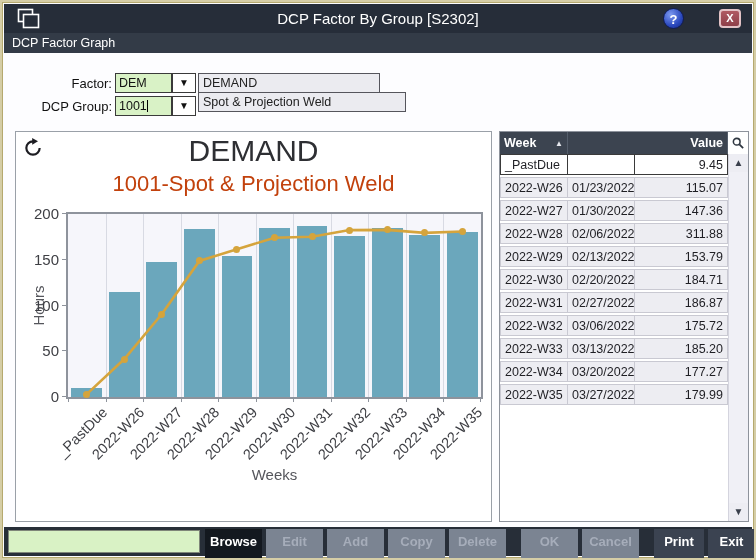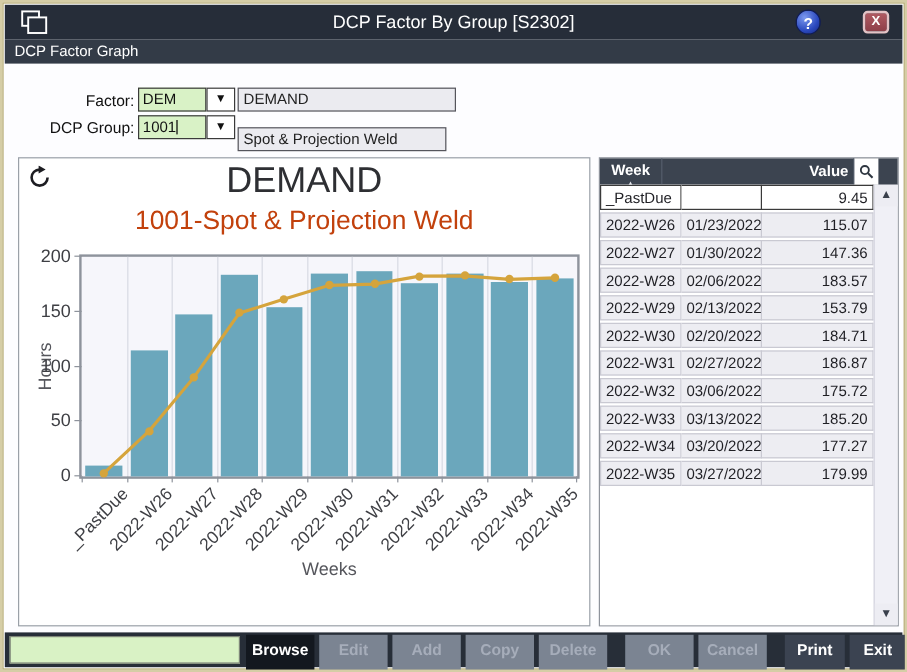--- a/index.html
+++ b/index.html
@@ -58,21 +58,21 @@
     font-size: 15px; color: #55565c; transform: rotate(-90deg); }
   .x-title { position: absolute; left: 0; right: 0; top: 252px; text-align: center;
     font-size: 15px; color: #55565c; }
 
   
   .table-panel { position: absolute; left: 497px; top: 129px; width: 250px; height: 391px;
     background: #fff; border: 1px solid #8e939c; }
   .thead { display: flex; height: 22px; background: #3c4450; color: #fff;
     font-size: 12.5px; font-weight: 700; }
   .th { padding: 3px 4px; border-right: 1px solid #555e6b; display: flex; align-items: center; }
-  .th-week { width: 52px; justify-content: space-between; flex-direction: column; }
+  .th-week { width: 68px; justify-content: space-between; }
   .th-date { width: 67px; margin-top: 38px; }
   .th-value { width: 93px; justify-content: flex-end; }
   .th-search { width: 20px; background: #fff; border-right: none; justify-content: center; }
   .sort-ico { font-size: 8px; color: #e6e8ee; }
   .tbody { position: absolute; left: 0; top: 22px; right: 20px; bottom: 0; background: #fff; }
   .trow { display: flex; height: 21px; margin-bottom: 2px; }
   .td { background: #ededf2; border: 1px solid #c9c9d2; border-left: none; font-size: 12.5px;
     color: #1f1f24; padding: 2px 4px; line-height: 16px; }
   .td:first-child { border-left: 1px solid #c9c9d2; }
   .td-week { width: 68px; }
@@ -117,21 +117,21 @@
   <div class="subbar">DCP Factor Graph</div>
 
   <div class="form-label" style="top:74px;">Factor:</div>
   <div class="fld green" style="left:113px; top:71px; width:57px;">DEM</div>
   <div class="fld ddbtn" style="left:170px; top:71px;">▼</div>
   <div class="fld ro" style="left:196px; top:71px; width:182px;">DEMAND</div>
 
   <div class="form-label" style="top:97px;">DCP Group:</div>
   <div class="fld green" style="left:113px; top:94px; width:57px;"><span>1001</span><span class="caret"></span></div>
   <div class="fld ddbtn" style="left:170px; top:94px;">▼</div>
-  <div class="fld ro" style="left:196px; top:104px; width:174px;">Spot &amp; Projection Weld</div>
+  <div class="fld ro" style="left:196px; top:90px; width:208px;">Spot &amp; Projection Weld</div>
 
   <div class="chart-panel">
     <span class="refresh-btn">
       <svg width="20" height="20" viewBox="0 0 24 24">
         <path d="M 20 12 A 8 8 0 1 1 12 4" fill="none" stroke="#1d1d22" stroke-width="2.6"></path>
         <path d="M 11 0 L 18 4 L 11 8 Z" fill="#1d1d22"></path>
       </svg>
     </span>
     <div class="chart-title">DEMAND</div>
     <div class="chart-subtitle">1001-Spot &amp; Projection Weld</div>
@@ -242,21 +242,21 @@
           <div class="td td-value">115.07</div>
         </div>
         <div class="trow">
           <div class="td td-week">2022-W27</div>
           <div class="td td-date">01/30/2022</div>
           <div class="td td-value">147.36</div>
         </div>
         <div class="trow">
           <div class="td td-week">2022-W28</div>
           <div class="td td-date">02/06/2022</div>
-          <div class="td td-value">183.57</div>
+          <div class="td td-value">311.88</div>
         </div>
         <div class="trow">
           <div class="td td-week">2022-W29</div>
           <div class="td td-date">02/13/2022</div>
           <div class="td td-value">153.79</div>
         </div>
         <div class="trow">
           <div class="td td-week">2022-W30</div>
           <div class="td td-date">02/20/2022</div>
           <div class="td td-value">184.71</div>

